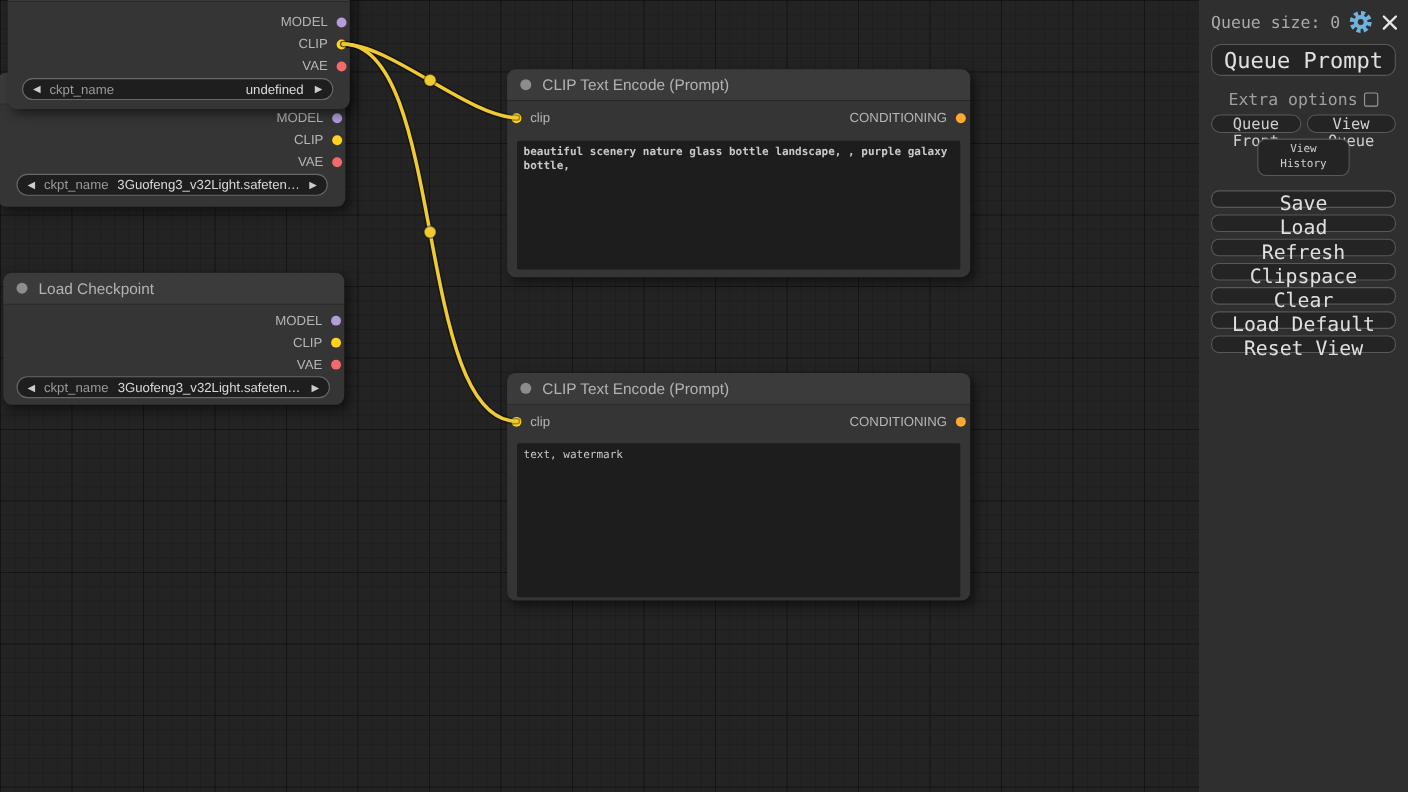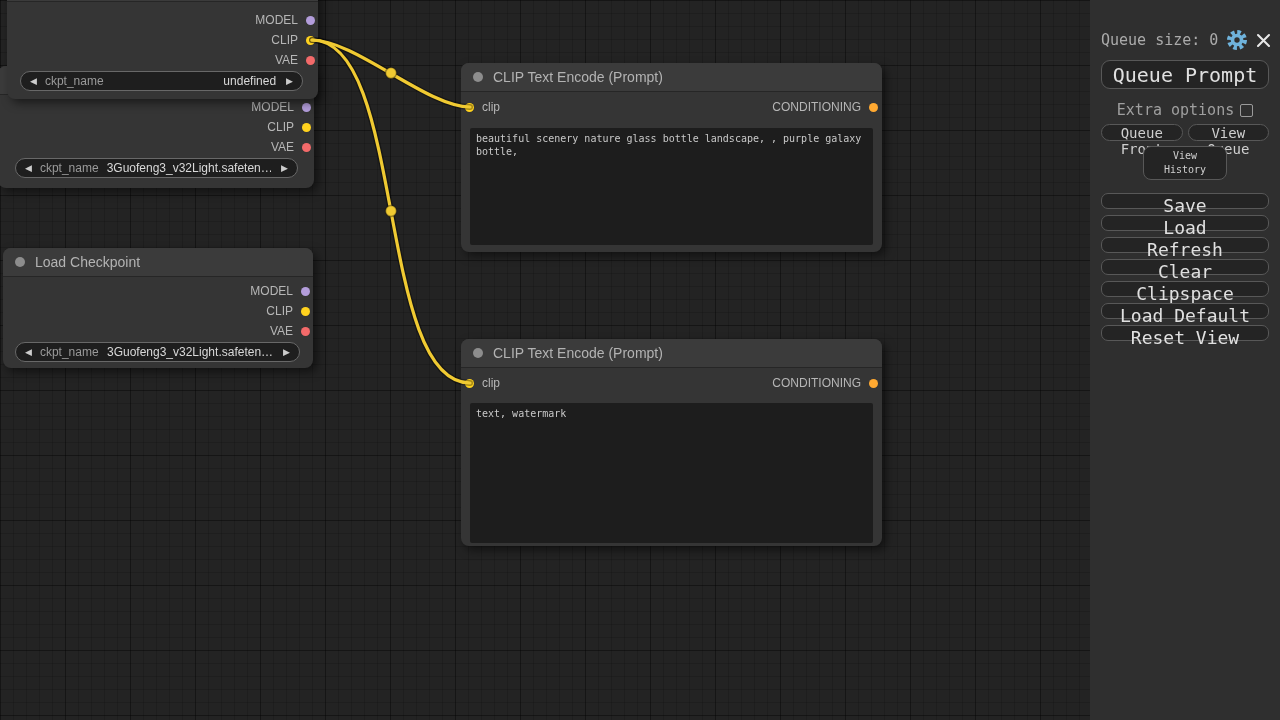--- a/index.html
+++ b/index.html
@@ -44,21 +44,21 @@
   .prompt-box{position:absolute;left:9px;right:9px;background:#1d1d1d;
           border-radius:2px;color:#c9c9c9;
           font-family:"DejaVu Sans Mono",monospace;font-size:10px;line-height:1.3;
           padding:4px 6px;box-sizing:border-box;white-space:pre-wrap;word-wrap:break-word;}
 
   
   #wires{position:absolute;left:0;top:0;pointer-events:none;}
 
   
   #comfy-menu{position:absolute;top:0;right:0;width:190px;height:720px;background:#2f2f2f;
-      box-sizing:border-box;padding:28px 11px 0 11px;display:flex;flex-direction:column;
+      box-sizing:border-box;padding:8px 11px 0 11px;display:flex;flex-direction:column;
       font-family:"DejaVu Sans Mono",monospace;}
   .queue-row{display:flex;align-items:center;height:24px;gap:8px;}
   .queue-size{font-size:15px;color:#ababab;flex:1;white-space:nowrap;}
   .icon-btn{display:flex;align-items:center;justify-content:center;cursor:pointer;}
   .btn{background:#242424;border:1px solid #585858;border-radius:7px;color:#e0e0e0;
        font-family:"DejaVu Sans Mono",monospace;cursor:pointer;}
   .btn-big{height:29px;font-size:20px;margin-top:8px;border-radius:9px;}
   .extra-row{display:flex;align-items:center;justify-content:center;gap:6px;
              margin-top:13px;height:16px;}
   .extra-label{font-size:15px;color:#9f9f9f;}
@@ -155,21 +155,21 @@
     <div class="io-row" style="top:34px;">
       <span class="io-left">
         <span class="dot dot-clip"></span>
         <span class="slot-label">clip</span>
       </span>
       <span class="io-right">
         <span class="slot-label">CONDITIONING</span>
         <span class="dot dot-cond"></span>
       </span>
     </div>
-    <div class="prompt-box" style="top:65px;height:117px;">beautiful scenery nature glass bottle landscape, , purple galaxy bottle,</div>
+    <div class="prompt-box" style="top:65px;height:117px;font-weight:bold;">beautiful scenery nature glass bottle landscape, , purple galaxy bottle,</div>
   </div>
 
   <div class="node" style="left:461px;top:339px;width:421px;height:207px;">
     <div class="node-header">
       <span class="title-dot"></span>
       <span class="node-title">CLIP Text Encode (Prompt)</span>
     </div>
     <div class="io-row" style="top:34px;">
       <span class="io-left">
         <span class="dot dot-clip"></span>
@@ -222,18 +222,18 @@
     </div>
 
     <button class="btn btn-history">
       <span>View</span>
       <span>History</span>
     </button>
 
     <button class="btn btn-action first">Save</button>
     <button class="btn btn-action">Load</button>
     <button class="btn btn-action">Refresh</button>
+    <button class="btn btn-action">Clipspace</button>
     <button class="btn btn-action">Clear</button>
-    <button class="btn btn-action">Clipspace</button>
     <button class="btn btn-action">Load Default</button>
     <button class="btn btn-action">Reset View</button>
   </div>
 </div>
 
 </body></html>

